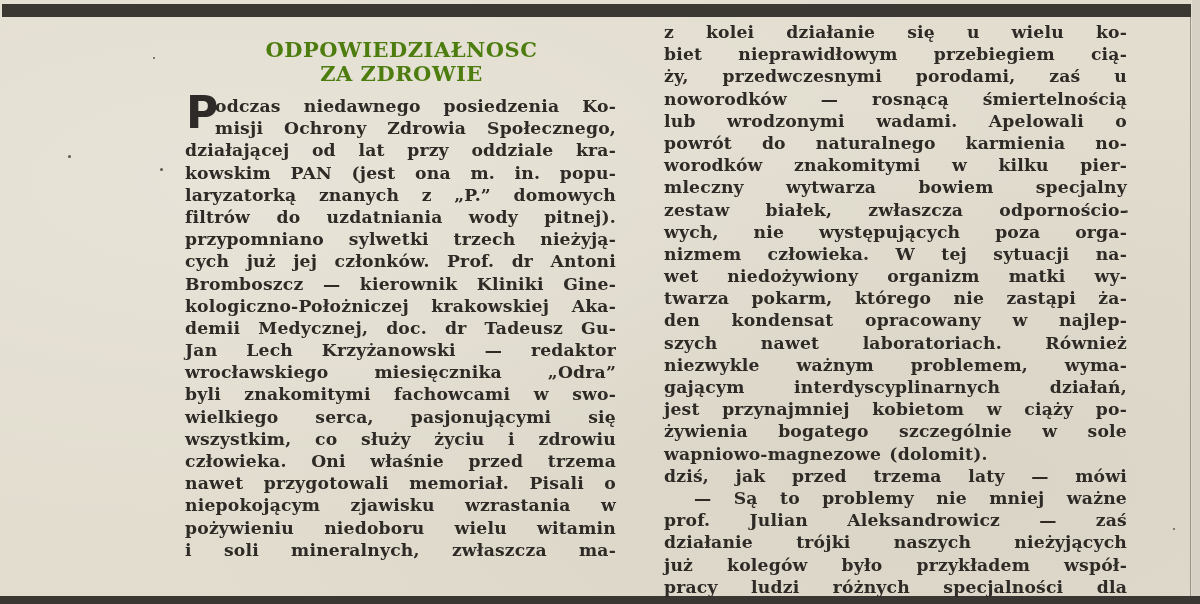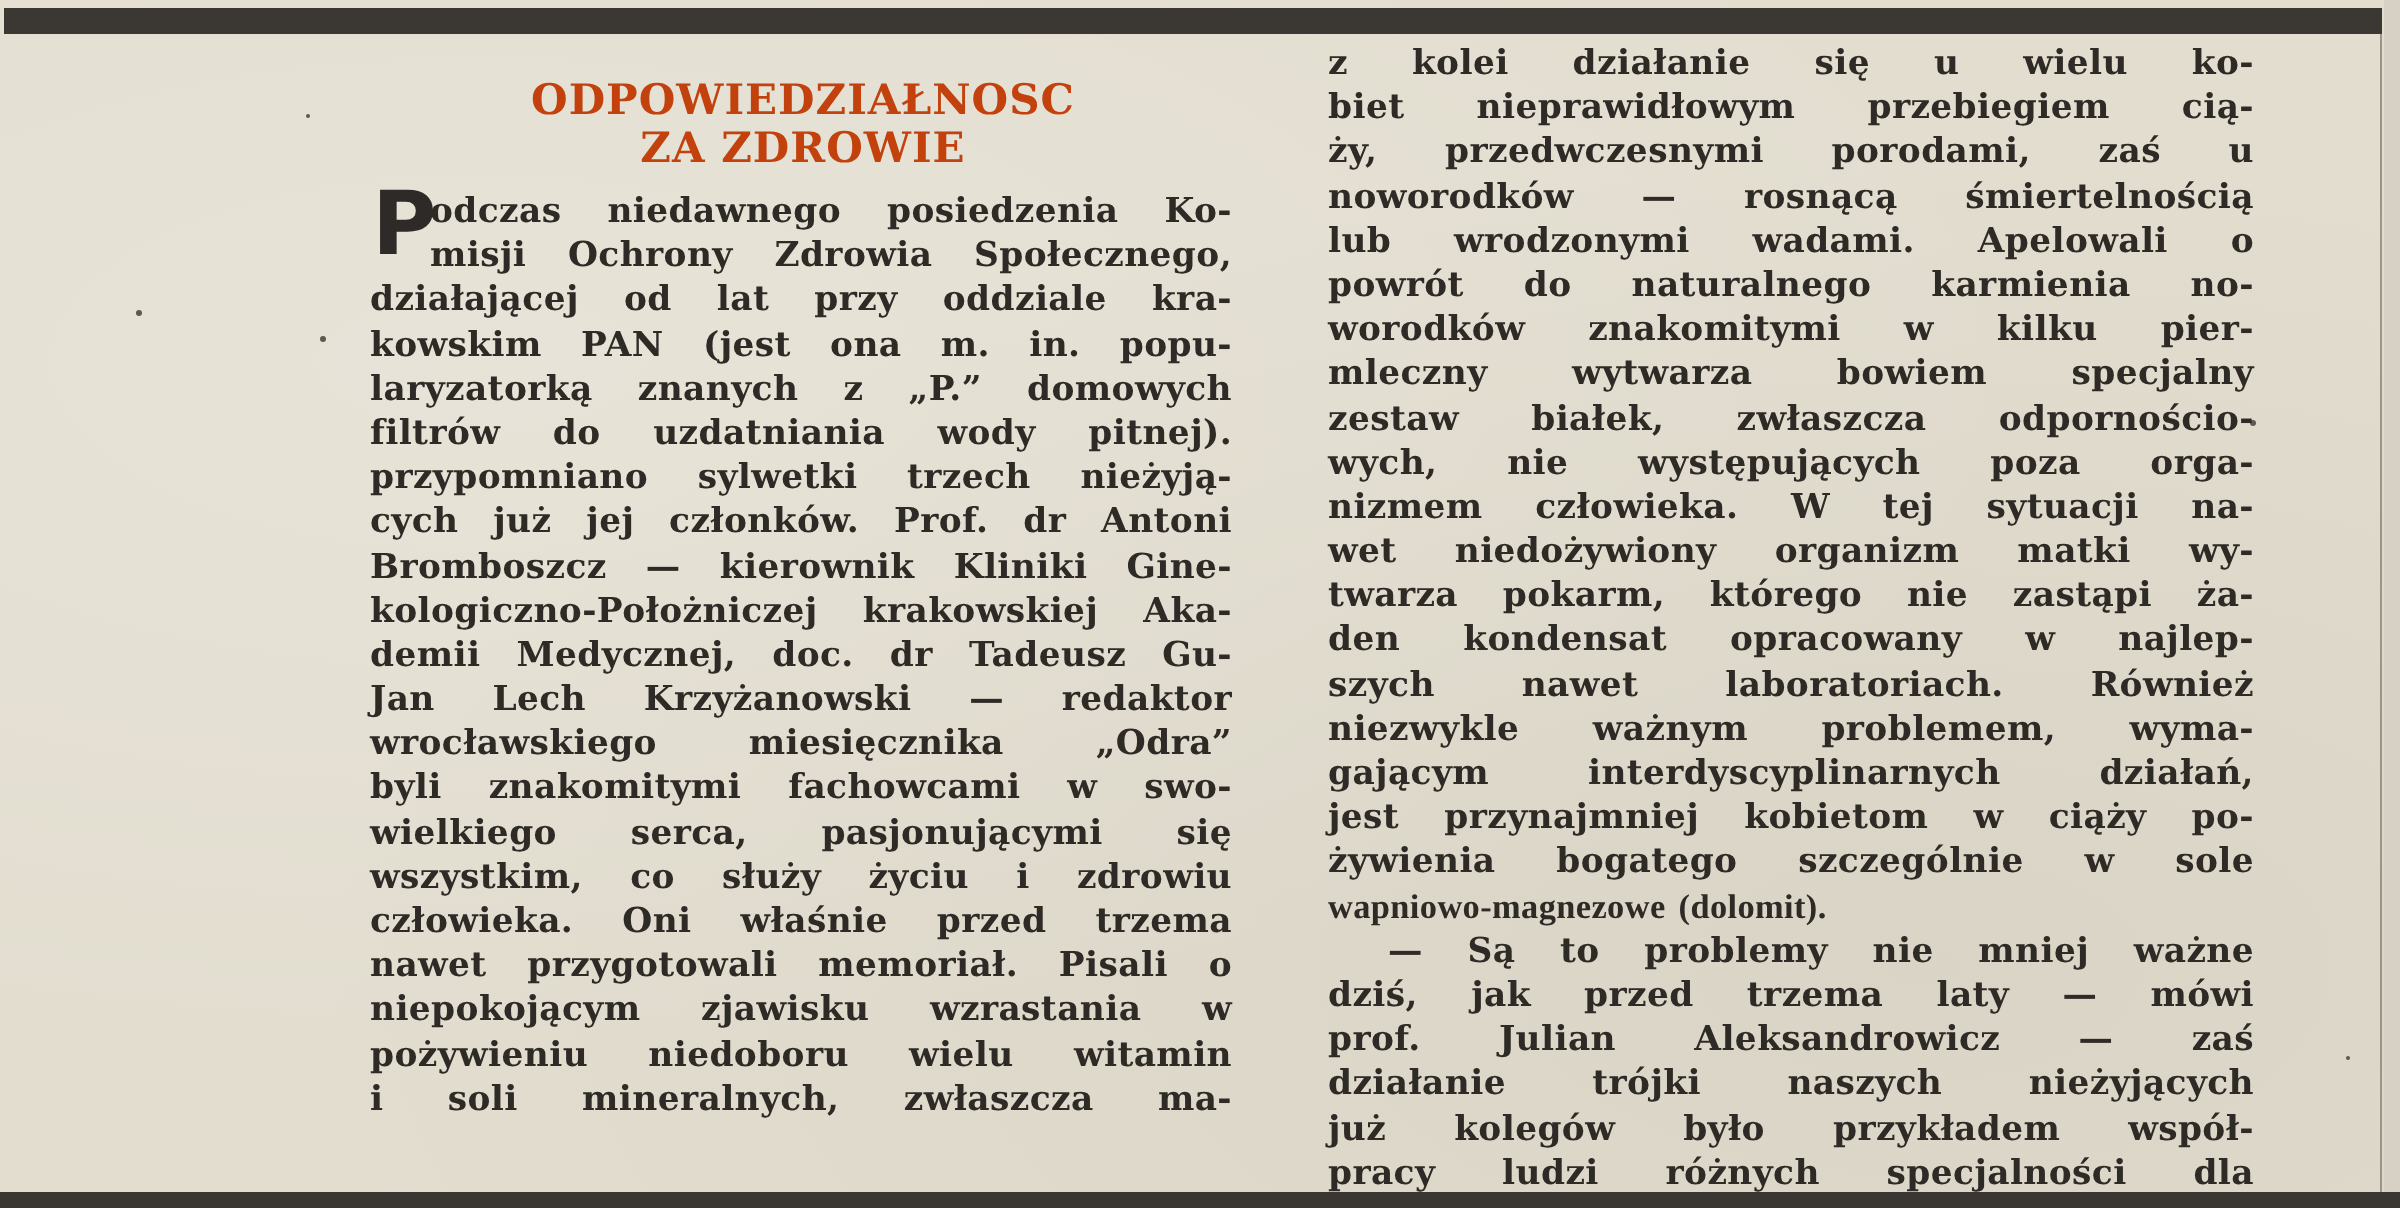--- a/index.html
+++ b/index.html
@@ -37,32 +37,32 @@
     position: absolute;
     font-size: 17.2px;
     line-height: 22.2px;
     font-weight: bold;
     text-align: justify;
     text-align-last: justify;
     letter-spacing: 0.2px;
     word-spacing: 2px;
   }
   .col .line { display: block; height: 22.2px; white-space: nowrap; text-align: justify; text-align-last: justify; }
-  .col .line.last { text-align-last: left; font-family: Liberation Serif, serif; }
+  .col .line.last { text-align-last: left; }
   .col-left { left: 185px; top: 95px; width: 431px; }
   .col-right { left: 664px; top: 21px; width: 463px; }
   .title {
     position: absolute; left: 186px; top: 38px; width: 431px;
     text-align: center;
     font-family: "DejaVu Serif", serif;
     font-weight: bold;
     font-size: 21px;
     line-height: 24px;
     letter-spacing: 0.5px;
-    color: #c2410c;
+    color: #4d7c0f;
   }
   .title span { display: block; }
   .dropcap {
     position: absolute; left: 186px; top: 93px;
     font-family: "DejaVu Sans", sans-serif;
     font-weight: bold; font-size: 44px; line-height: 40px;
     color: #2d2a27;
   }
   .indent { padding-left: 30px; }
   .specks span {
@@ -133,20 +133,20 @@
   <span class="line">nizmem człowieka. W tej sytuacji na-</span>
   <span class="line">wet niedożywiony organizm matki wy-</span>
   <span class="line">twarza pokarm, którego nie zastąpi ża-</span>
   <span class="line">den kondensat opracowany w najlep-</span>
   <span class="line">szych nawet laboratoriach. Również</span>
   <span class="line">niezwykle ważnym problemem, wyma-</span>
   <span class="line">gającym interdyscyplinarnych działań,</span>
   <span class="line">jest przynajmniej kobietom w ciąży po-</span>
   <span class="line">żywienia bogatego szczególnie w sole</span>
   <span class="line last">wapniowo-magnezowe (dolomit).</span>
+  <span class="line">dziś, jak przed trzema laty — mówi</span>
   <span class="line indent">— Są to problemy nie mniej ważne</span>
-  <span class="line">dziś, jak przed trzema laty — mówi</span>
   <span class="line">prof. Julian Aleksandrowicz — zaś</span>
   <span class="line">działanie trójki naszych nieżyjących</span>
   <span class="line">już kolegów było przykładem współ-</span>
   <span class="line">pracy ludzi różnych specjalności dla</span>
 
 </div>
 
 </body></html>

